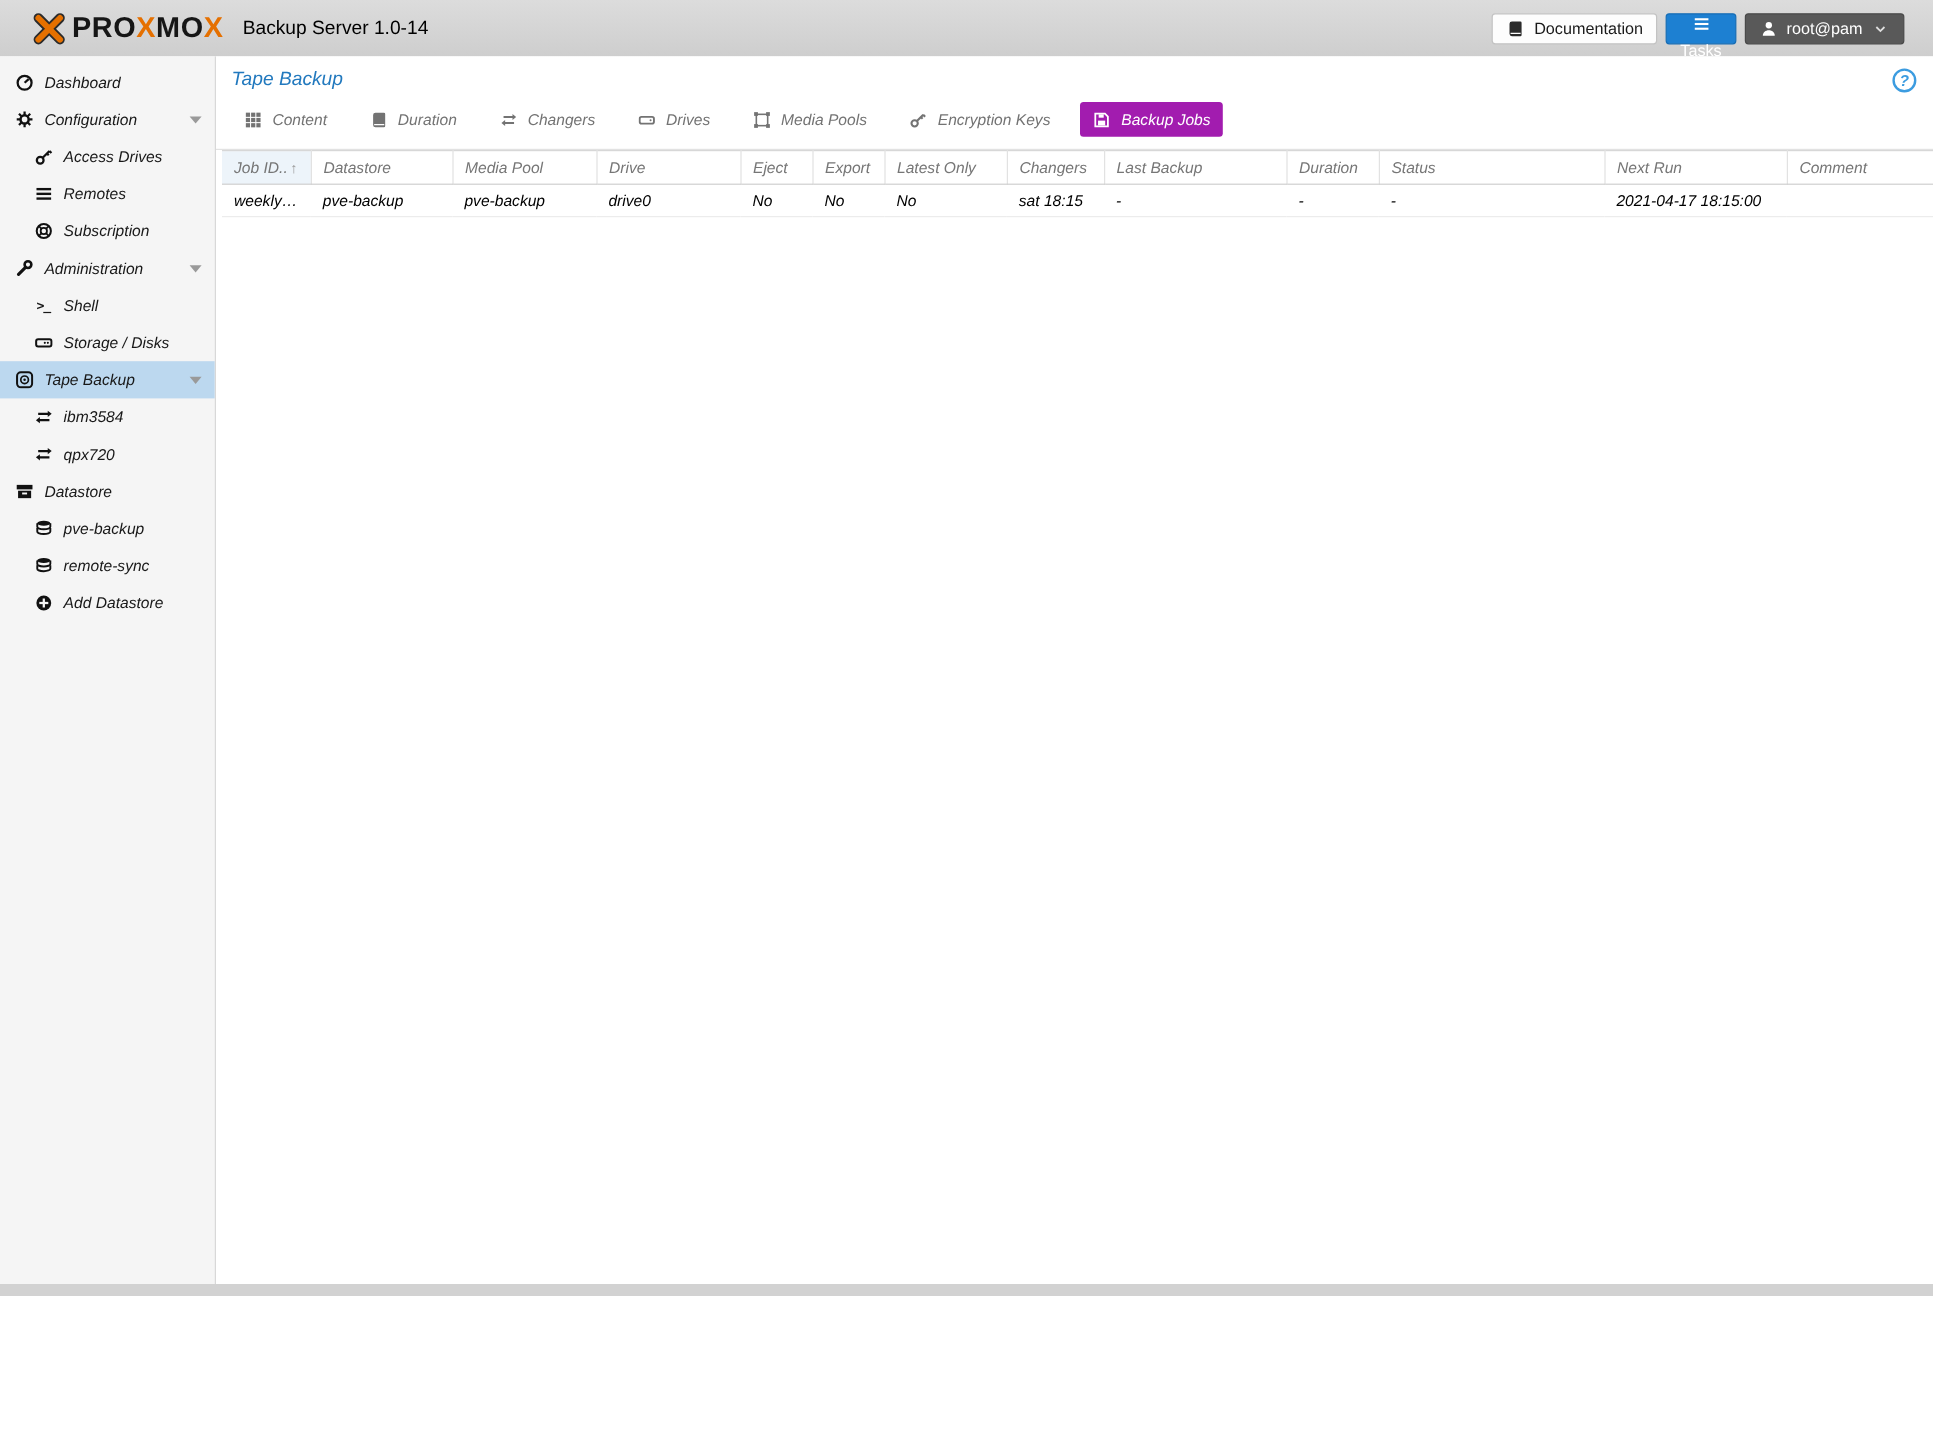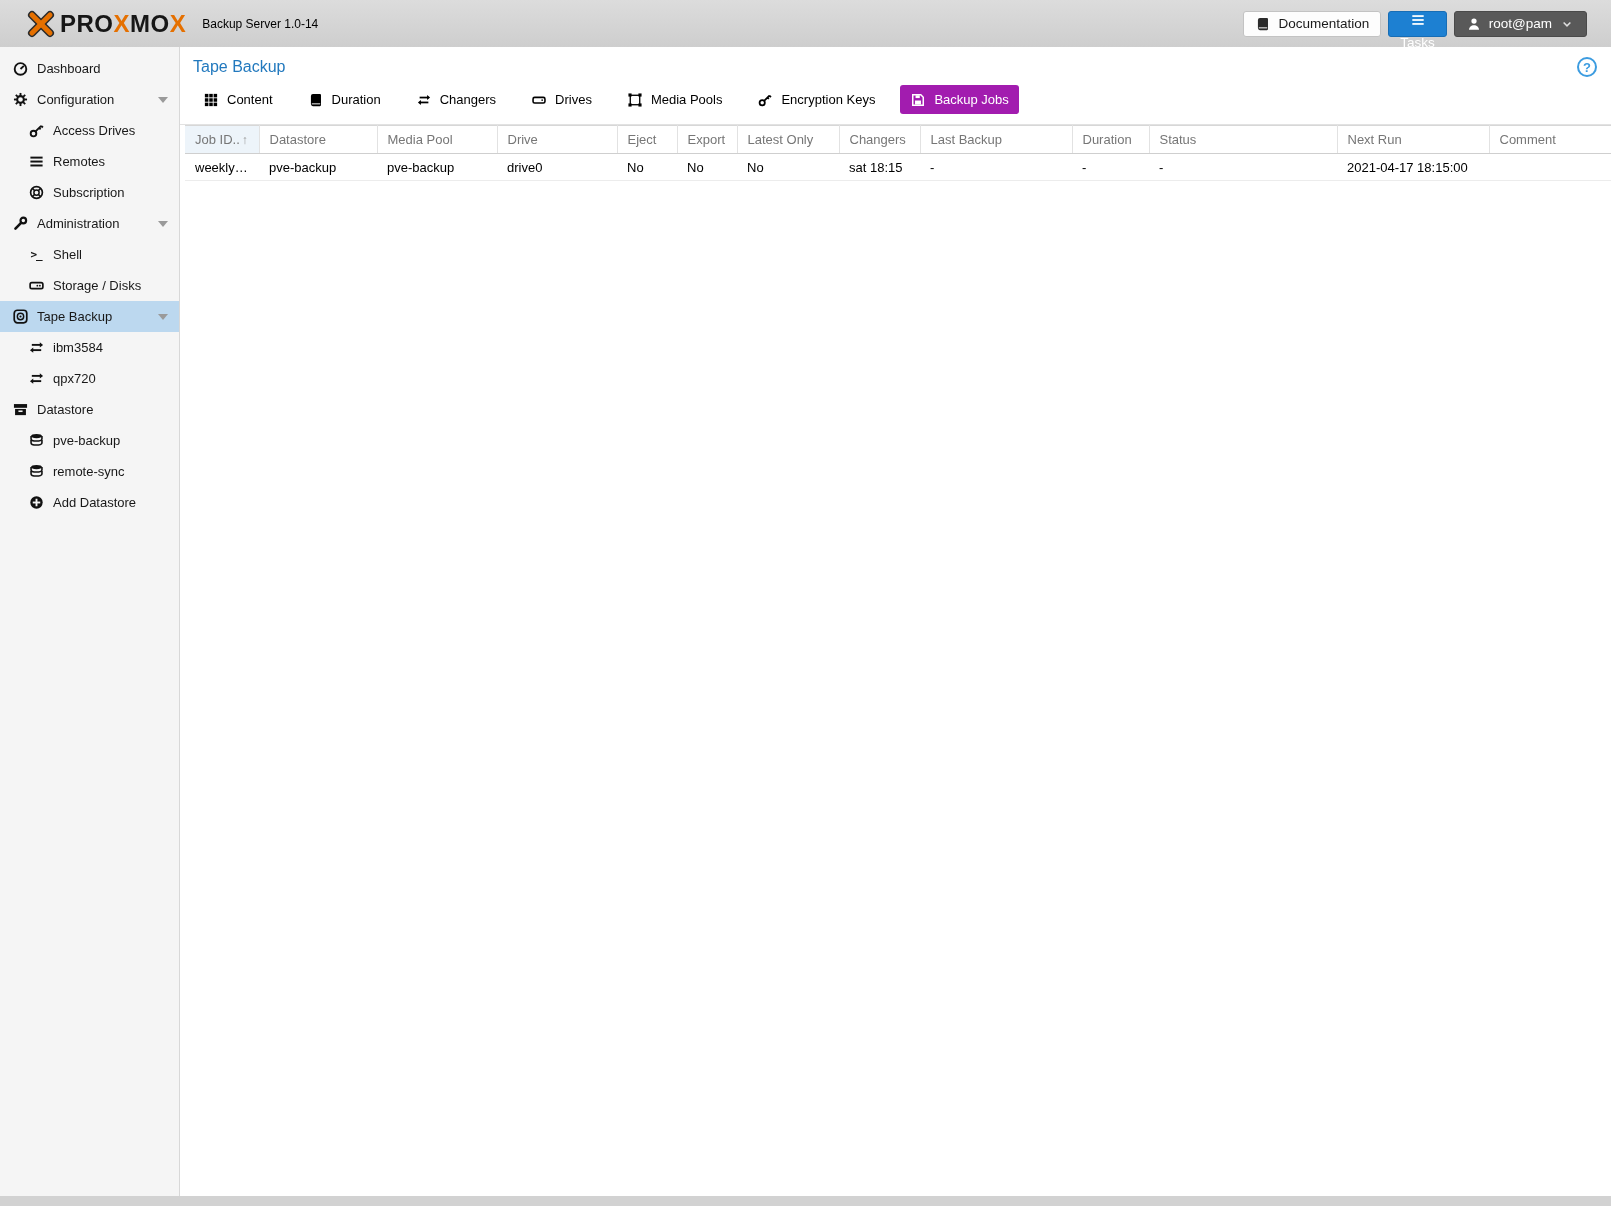--- a/index.html
+++ b/index.html
@@ -11,36 +11,36 @@
   }
   
   .topbar {
     height:47px; background:linear-gradient(#dcdcdc,#cecece);
     display:flex; align-items:center; padding:0 24px;
   }
   .logo { display:flex; align-items:center; margin:0 10px 0 2px; }
   .logo-mark { position:relative; width:30px; height:30px; margin-right:4px; }
   .brand { font-weight:bold; font-size:24px; letter-spacing:.5px; color:#161616; }
   .brand .ox { color:#e57000; }
-  .app-title { font-size:12px; color:#000; margin-left:6px; }
+  .app-title { font-size:16px; color:#000; margin-left:6px; }
   .topbar-right { margin-left:auto; display:flex; align-items:center; gap:7px; }
   .tb-btn {
     height:26px; display:flex; align-items:center; gap:7px;
     padding:0 11px; border-radius:3px; font-size:13.5px; cursor:pointer;
     border:1px solid transparent;
   }
   .tb-doc { background:#fdfdfd; border-color:#c3c3c3; color:#1a1a1a; }
   .tb-tasks { background:#1d80d2; border-color:#176db5; color:#fff;flex-direction:column; }
   .tb-tasks .count { margin-left:6px; font-weight:bold; }
   .tb-user { background:#595959; border-color:#4a4a4a; color:#fff; }
   .icn { display:inline-flex; align-items:center; justify-content:center; width:16px; height:16px; flex:none; }
   .icn svg { display:block; }
 
   
-  .app { display:flex; height:1149px; }
+  .app { display:flex; height:1023px;font-style:italic; }
   .sidebar {
     width:180px; flex:none; background:#f5f5f5;
     border-right:1px solid #d8d8d8; padding-top:6px; overflow:hidden;
   }
   .side-item {
     height:31px; display:flex; align-items:center; gap:9px;
     padding-left:12px; position:relative; cursor:pointer; color:#181818;
   }
   .side-item.lvl1 { padding-left:28px; }
   .side-item.selected { background:#bcd8ef; }
@@ -59,21 +59,21 @@
     margin-left:auto; width:20px; height:20px; border-radius:50%;
     border:2px solid #3c9ce0; color:#3c9ce0; font-size:13px; font-weight:bold;
     display:flex; align-items:center; justify-content:center; cursor:pointer;
   }
   .tabbar {
     display:flex; align-items:center; gap:15px;
     padding:5px 12px 10px 13px; border-bottom:1px solid #e2e2e2;
   }
   .tab {
     display:flex; align-items:center; gap:8px; height:29px;
-    padding:0 10px; border-radius:3px; color:#000000; cursor:pointer; white-space:nowrap;
+    padding:0 10px; border-radius:3px; color:#737373; cursor:pointer; white-space:nowrap;
   }
   .tab.active { background:#a21caf; color:#fff; }
 
   .toolbar { display:flex; align-items:center; gap:9px; padding:7px 6px 7px 5px; }
   .tbtn {
     height:25px; padding:0 11px; border-radius:3px; font-size:13px;
     display:flex; align-items:center; cursor:pointer;
     background:#e9e9e9; border:1px solid #ababab; color:#000;
   }
   .tbtn.disabled { background:#f8f8f8; border-color:#e0e0e0; color:#a9a9a9; cursor:default; }

